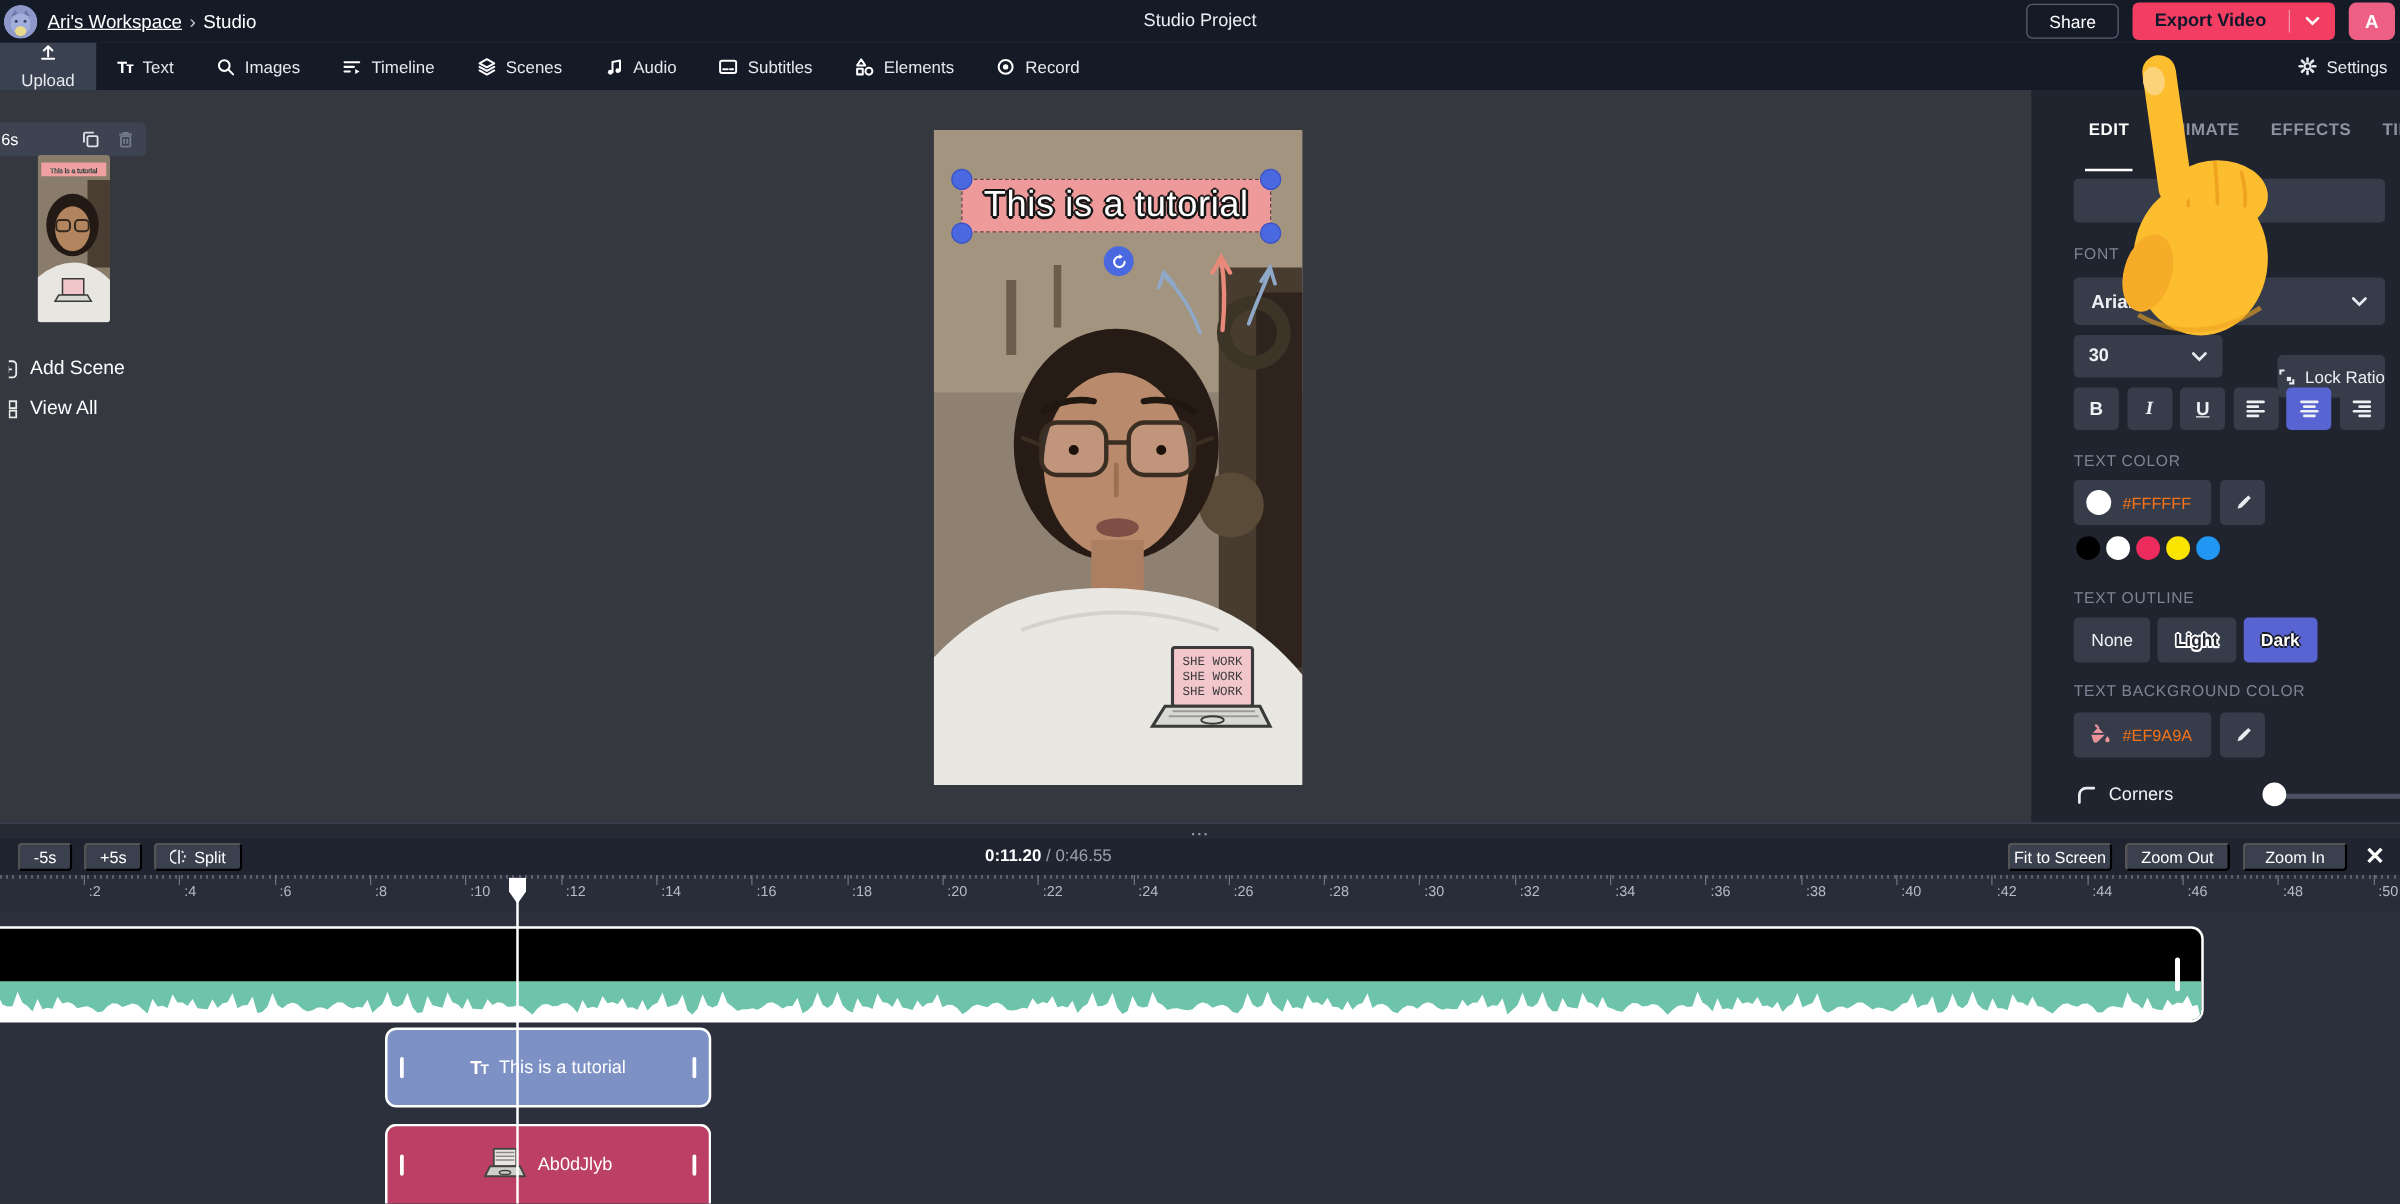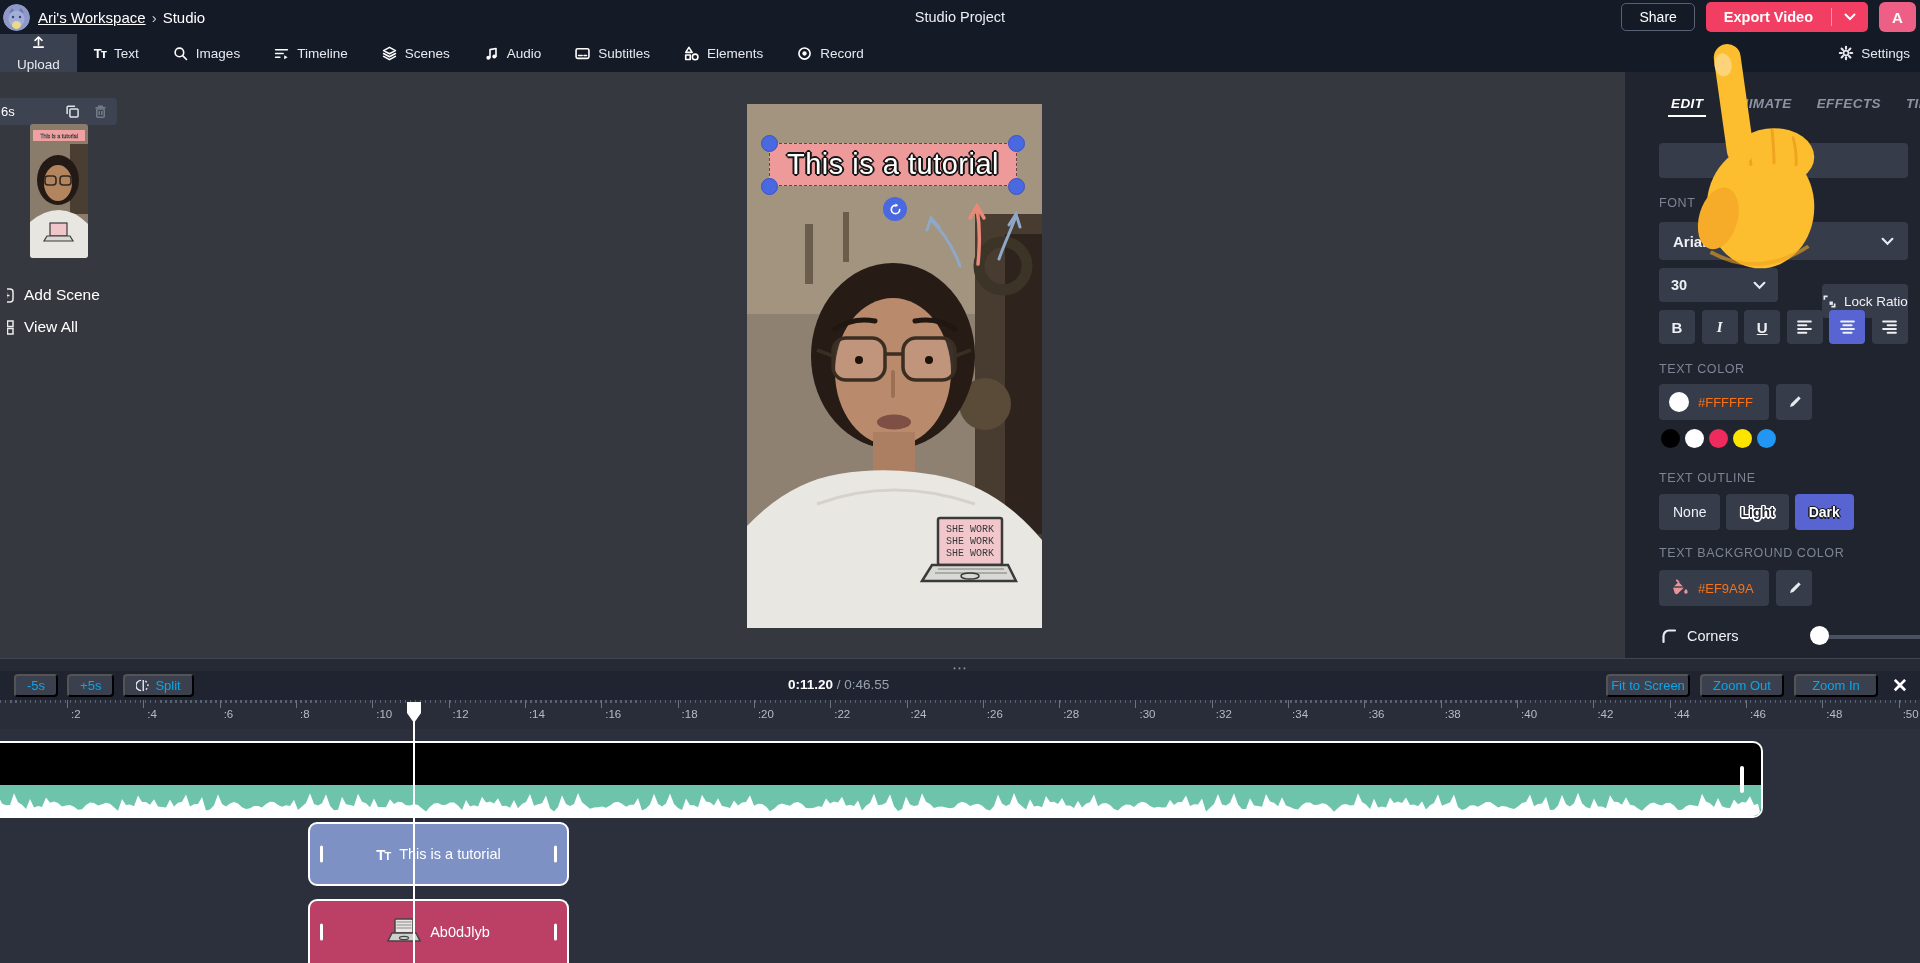--- a/index.html
+++ b/index.html
@@ -8,21 +8,21 @@
   
   .topbar{position:absolute;left:0;top:0;width:1920px;height:34px;background:#151a27;display:flex;align-items:center;z-index:20;}
   .brand{display:flex;align-items:center;gap:8px;padding-left:3px;}
   .cat-avatar{width:27px;height:27px;border-radius:50%;overflow:hidden;flex:none;}
   .crumb{font-size:15px;color:#fff;}
   .crumb .ws{text-decoration:underline;cursor:pointer;}
   .crumb .sep{color:#c6cad4;margin:0 6px;}
   .tb-title{position:absolute;left:50%;transform:translateX(-50%);top:0;height:34px;display:flex;align-items:center;font-size:14.5px;color:#eceef4;}
   .tb-actions{position:absolute;right:4px;top:2px;display:flex;align-items:center;gap:11px;}
   .share-btn{height:28px;padding:0 17px;border:1.5px solid #596074;border-radius:5px;display:flex;align-items:center;font-size:14px;color:#fff;background:transparent;}
-  .export-btn{height:30px;background:var(--accent-pink,#f23e62);border-radius:5px;display:flex;align-items:center;color:#ffffff;font-weight:700;font-size:14.5px;}
+  .export-btn{height:30px;background:var(--accent-pink,#f23e62);border-radius:5px;display:flex;align-items:center;color:#0f172a;font-weight:700;font-size:14.5px;}
   .export-btn .lbl{padding:0 18px;}
   .export-btn .divline{width:1px;height:18px;background:rgba(255,255,255,.45);}
   .export-btn .chv{padding:0 12px;display:flex;}
   .user-avatar{width:37px;height:30px;background:#ee5f86;border-radius:6px;display:flex;align-items:center;justify-content:center;font-weight:700;font-size:15px;color:#fff;}
   
   .toolbar{position:absolute;left:0;top:34px;width:1920px;height:38px;background:#151a27;display:flex;align-items:stretch;z-index:19;}
   .tool{display:flex;align-items:center;gap:8px;padding:0 17px;font-size:13.5px;color:#e7e9ee;cursor:pointer;}
   .tool.active{background:#3a4150;flex-direction:column;}
   .ticon{width:15px;height:15px;stroke:#fff;fill:none;stroke-width:1.5;stroke-linecap:round;stroke-linejoin:round;}
   .tticon{font-weight:800;font-size:13px;letter-spacing:-1px;color:#fff;}
@@ -40,21 +40,21 @@
   .player svg.video{width:100%;height:100%;display:block;}
   .overlay{position:absolute;left:22px;top:39px;width:248px;height:43px;background:var(--overlay-bg,#EF9A9A);
            border:1.6px dashed rgba(45,45,45,.75);box-sizing:border-box;display:flex;align-items:center;justify-content:center;}
   .overlay .otxt{font-size:29px;font-weight:500;color:#fff;white-space:nowrap;letter-spacing:.5px;
      text-shadow:-2px 0 #161616,2px 0 #161616,0 -2px #161616,0 2px #161616,-1px -1px #161616,1px 1px #161616,-1px 1px #161616,1px -1px #161616;}
   .handle{position:absolute;width:17px;height:17px;border-radius:50%;background:#4a68df;border:1.5px solid #3a53c6;box-sizing:border-box;z-index:6;}
   .rotate-h{position:absolute;left:136px;top:93px;width:24px;height:24px;border-radius:50%;background:#4a68df;display:flex;align-items:center;justify-content:center;z-index:6;}
   
   .inspector{position:absolute;left:1625px;top:72px;width:295px;height:586px;background:#20242f;z-index:10;}
   .tabs{position:absolute;left:46px;top:24px;display:flex;gap:25px;}
-  .tab{position:relative;font-size:13.5px;font-weight:700;letter-spacing:.4px;color:#8c92a2;padding-bottom:6px;cursor:pointer;font-style:italic;}
+  .tab{position:relative;font-size:13.5px;font-weight:700;letter-spacing:.4px;color:#8c92a2;padding-bottom:26px;cursor:pointer;}
   .tab.active{color:#fff;}
   .tab.active::after{content:'';position:absolute;left:-3px;right:-3px;bottom:0;height:2.5px;background:#fff;}
   .blockbtn{position:absolute;left:34px;width:249px;background:#363c4a;border-radius:4px;color:#eef0f4;box-sizing:border-box;cursor:pointer;}
   .sec-label{position:absolute;left:34px;color:#7d8494;font-size:12.5px;letter-spacing:.6px;}
   #edit-text-btn{top:71px;height:35px;display:flex;align-items:center;justify-content:center;font-size:14px;}
   #font-select{top:150px;height:38px;display:flex;align-items:center;justify-content:space-between;padding:0 14px;font-size:15px;font-weight:700;}
   #size-select{top:196px;height:34px;width:119px;display:flex;align-items:center;justify-content:space-between;padding:0 12px;font-size:14.5px;font-weight:700;}
   #lock-ratio{top:212px;left:197px;height:34px;width:86px;display:flex;align-items:center;justify-content:center;gap:7px;font-size:13.5px;font-weight:400;}
   .stylerow{position:absolute;left:34px;top:238px;width:249px;display:flex;justify-content:space-between;}
   .stybtn{width:36px;height:34px;background:#363c4a;border-radius:4px;display:flex;align-items:center;justify-content:center;color:#eef0f4;cursor:pointer;}
@@ -76,21 +76,21 @@
   .corners .clabel{position:absolute;left:28px;top:6px;font-size:14.5px;color:#f0f2f6;}
   .slider-track{position:absolute;left:155px;top:13px;width:118px;height:4px;background:#4a5160;border-radius:2px;}
   .slider-thumb{position:absolute;left:151px;top:4px;width:19px;height:19px;background:#fff;border-radius:50%;cursor:pointer;}
   
   .hand{position:absolute;left:1681px;top:36px;width:136px;height:240px;z-index:60;pointer-events:none;}
   
   .tdivider{position:absolute;left:0;top:658px;width:1920px;height:13px;background:#252a35;border-top:1px solid #3f4553;z-index:15;text-align:center;}
   .tdivider .dots{color:#979dac;font-size:15px;line-height:8px;letter-spacing:1px;cursor:row-resize;}
   .controls{position:absolute;left:0;top:671px;width:1920px;height:29px;background:#1f2430;z-index:15;}
   .ctl-left{position:absolute;left:14px;top:3px;display:flex;gap:9px;}
-  .tl-btn{background:#3a404d;border-radius:4px;color:#0ea5e9;font-size:13px;height:23px;display:flex;align-items:center;padding:0 11px;gap:6px;cursor:pointer;white-space:nowrap;}
+  .tl-btn{background:#3a404d;border-radius:4px;color:#ffffff;font-size:13px;height:23px;display:flex;align-items:center;padding:0 11px;gap:6px;cursor:pointer;white-space:nowrap;}
   .timecode{position:absolute;left:788px;top:6px;font-size:13.5px;}
   .timecode .cur{color:#fff;font-weight:700;}
   .timecode .tot{color:#9aa1ae;}
   .ctl-right{position:absolute;right:42px;top:3px;display:flex;gap:10px;}
   .ctl-right .tl-btn{width:84px;justify-content:center;}
   .close-x{position:absolute;right:7px;top:1px;width:26px;height:26px;display:flex;align-items:center;justify-content:center;cursor:pointer;}
   .ruler{position:absolute;left:0;top:700px;width:1920px;height:29px;background:#282d39;z-index:14;overflow:hidden;cursor:pointer;}
   .ruler::before{content:'';position:absolute;left:0;top:0;width:100%;height:3px;
     background:repeating-linear-gradient(90deg,#5a6170 0 1.5px,transparent 1.5px 5px);}
   .tick{position:absolute;top:0;}

